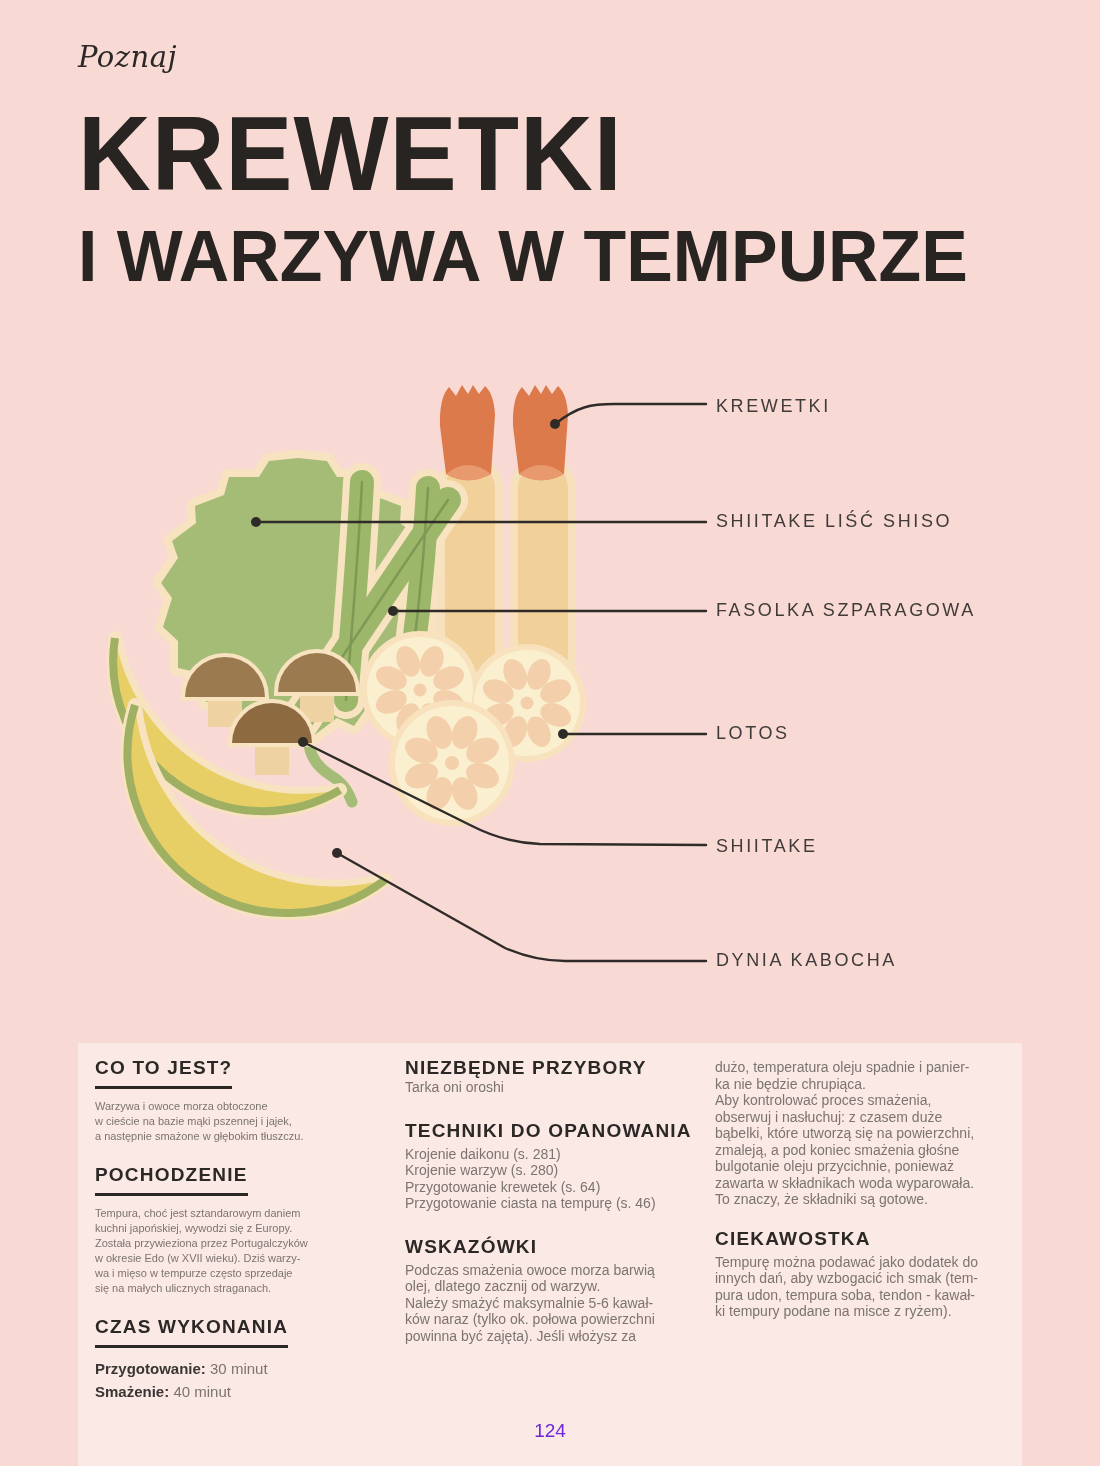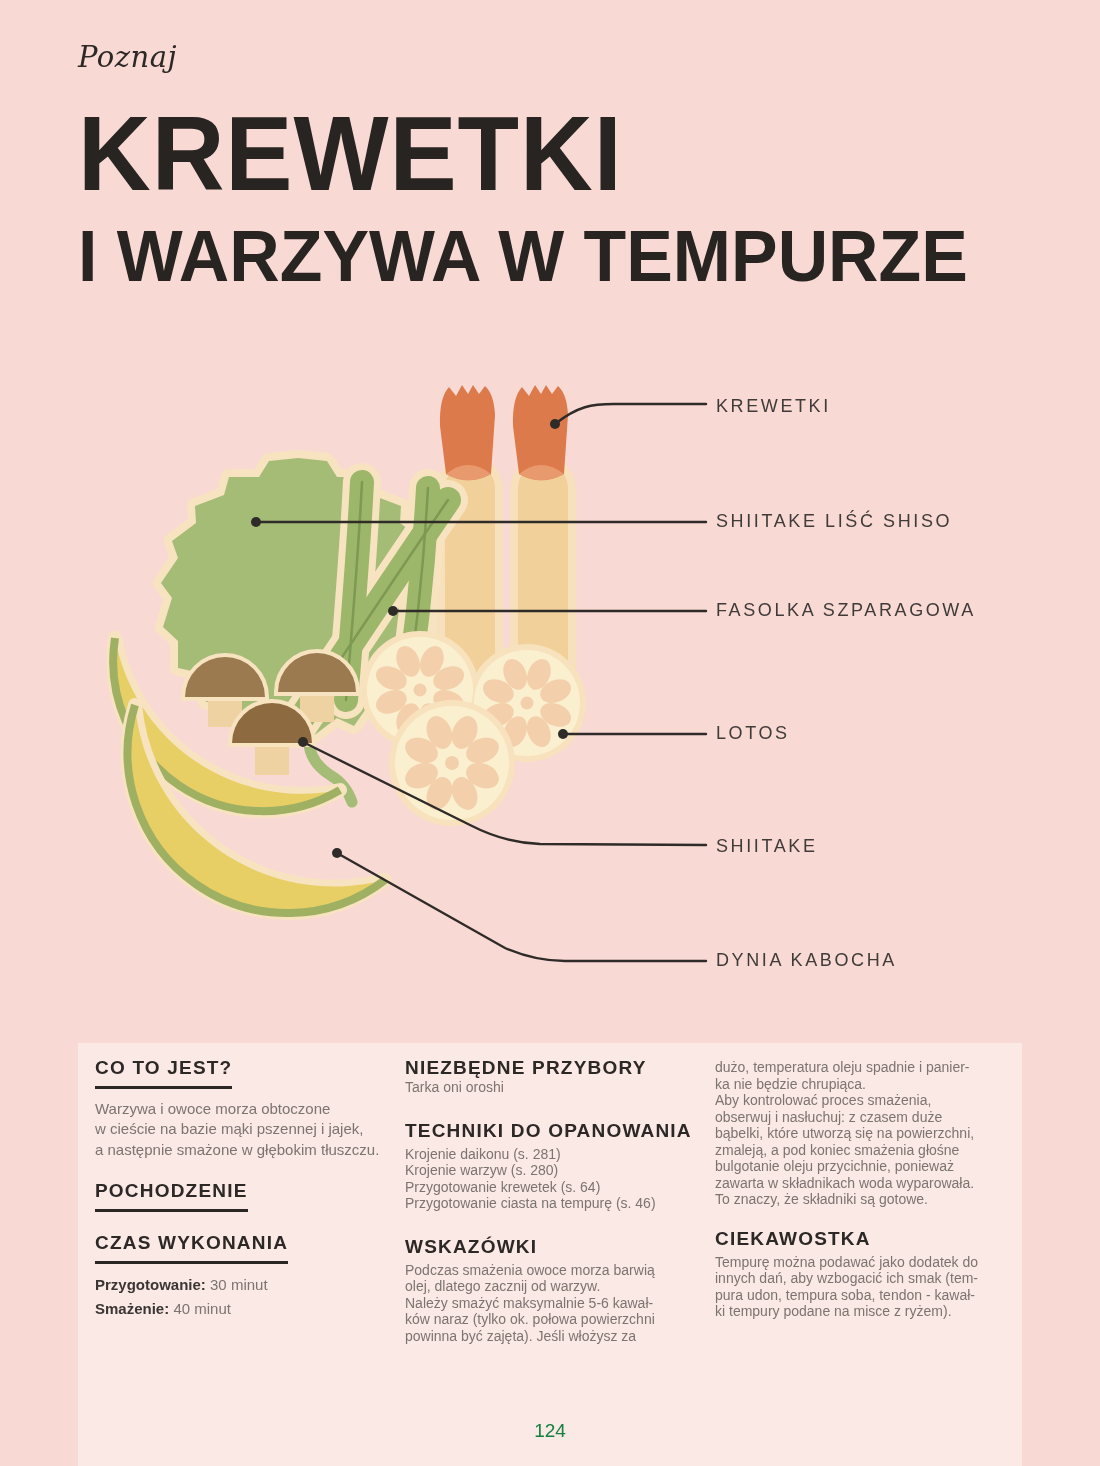--- a/index.html
+++ b/index.html
@@ -67,35 +67,35 @@
     letter-spacing:1.2px;
     color:#2c2826;
     white-space:nowrap;
   }
   .rule{
     display:inline-block;
     border-bottom:3px solid #2b2724;
     padding-bottom:7px;
   }
   .lines{white-space:pre-line;color:#7b7470;}
-  .col-left .lines{font-size:15px;line-height:1.36;margin-top:10px;}
+  .col-left .lines{font-size:11px;line-height:1.36;margin-top:10px;}
   .col-mid .lines,.col-right .lines{font-size:14px;line-height:1.18;margin-top:4px;}
   .sect{margin-top:0;}
   .sect + .sect{margin-top:20px;}
   .col-mid .sect + .sect{margin-top:24px;}
   .time-row{font-size:15px;line-height:1.45;color:#7b7470;margin-top:2px;}
   .time-row .tlabel{font-weight:700;color:#3a3633;}
   .italic{}
   .first-time{margin-top:10px;}
   .ciekawostka{margin-top:28px;}
   
   .page-number{
     position:absolute;left:0;top:1420px;width:100%;
     text-align:center;
-    font-size:19px;color:#15803d;
+    font-size:19px;color:#6d28d9;
   }
 </style>
 </head>
 <body>
 
 <div class="page">
 
   <div class="header">
     <div class="kicker">Poznaj</div>
     <div class="title">
@@ -224,20 +224,26 @@
 
     <div class="col-left">
       <div class="sect">
         <h3 class="rule">CO TO JEST?</h3>
         <div class="lines">Warzywa i owoce morza obtoczone
 w cieście na bazie mąki pszennej i jajek,
 a następnie smażone w głębokim tłuszczu.</div>
       </div>
       <div class="sect">
         <h3 class="rule">POCHODZENIE</h3>
+        <div class="lines">Tempura, choć jest sztandarowym daniem
+kuchni japońskiej, wywodzi się z Europy.
+Została przywieziona przez Portugalczyków
+w okresie Edo (w XVII wieku). Dziś warzy-
+wa i mięso w tempurze często sprzedaje
+się na małych ulicznych straganach.</div>
       </div>
       <div class="sect">
         <h3 class="rule">CZAS WYKONANIA</h3>
         <div class="time-row first-time">
           <span class="tlabel">Przygotowanie:</span>
           <span>30 minut</span>
         </div>
         <div class="time-row">
           <span class="tlabel">Smażenie:</span>
           <span>40 minut</span>

